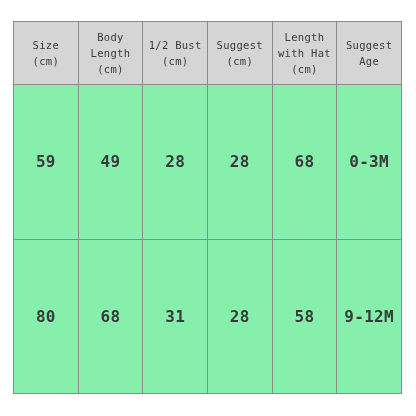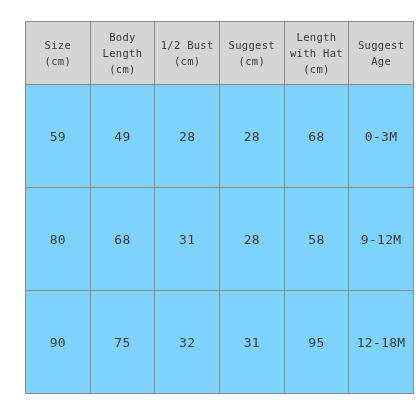--- a/index.html
+++ b/index.html
@@ -9,21 +9,21 @@
   }
   body {
     width: 416px;
     height: 416px;
     overflow: hidden;
     font-family: "DejaVu Sans Mono", "Liberation Mono", monospace;
   }
 
   #size-chart-wrap {
     position: absolute;
-    left: 25px;
+    left: 13px;
     top: 21px;
     width: 388px;
     height: 373px;
   }
 
   table.size-chart {
     width: 388px;
     height: 373px;
     border-collapse: collapse;
     table-layout: fixed;
@@ -45,24 +45,25 @@
   table.size-chart thead th {
     background: #d5d5d5;
     height: 62px;
     font-weight: normal;
     font-size: 10.5px;
     line-height: 16px;
     letter-spacing: 0.3px;
   }
 
   table.size-chart tbody td {
-    background: #7dd3fc;
+    background: #86efac;
     height: 62.2px;
-    font-size: 13px;
+    font-size: 16px;
     letter-spacing: 0.3px;
+    font-weight: bold;
   }
 
   .hdr-line {
     display: block;
     white-space: nowrap;
   }
 </style>
 </head>
 <body>
 
@@ -116,23 +117,15 @@
         <td>0-3M</td>
       </tr>
       <tr>
         <td>80</td>
         <td>68</td>
         <td>31</td>
         <td>28</td>
         <td>58</td>
         <td>9-12M</td>
       </tr>
-      <tr>
-        <td>90</td>
-        <td>75</td>
-        <td>32</td>
-        <td>31</td>
-        <td>95</td>
-        <td>12-18M</td>
-      </tr>
     </tbody>
   </table>
 </div>
 
 </body></html>

